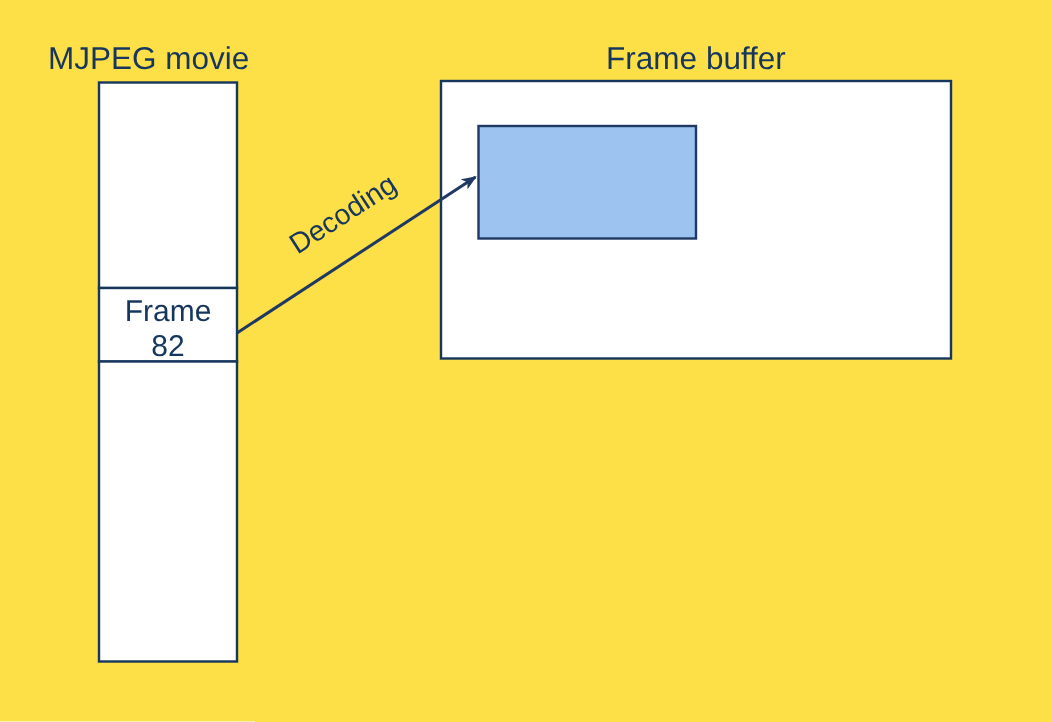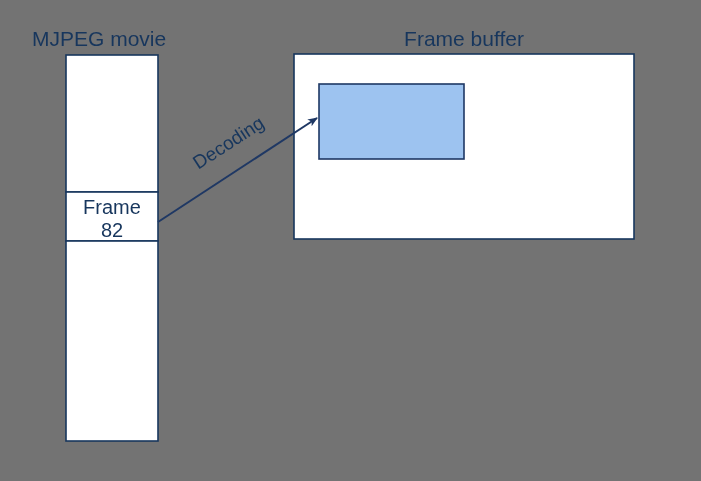--- a/index.html
+++ b/index.html
@@ -8,21 +8,21 @@
     padding: 0;
     background: #ffffff;
   }
   body {
     font-family: "Liberation Sans", sans-serif;
   }
   #canvas {
     position: relative;
     width: 701px;
     height: 481px;
-    background: #737373;
+    background: #fde047;
     overflow: hidden;
   }
   #diagram-svg {
     position: absolute;
     left: 0;
     top: 0;
     width: 701px;
     height: 481px;
   }
   .svg-label {

